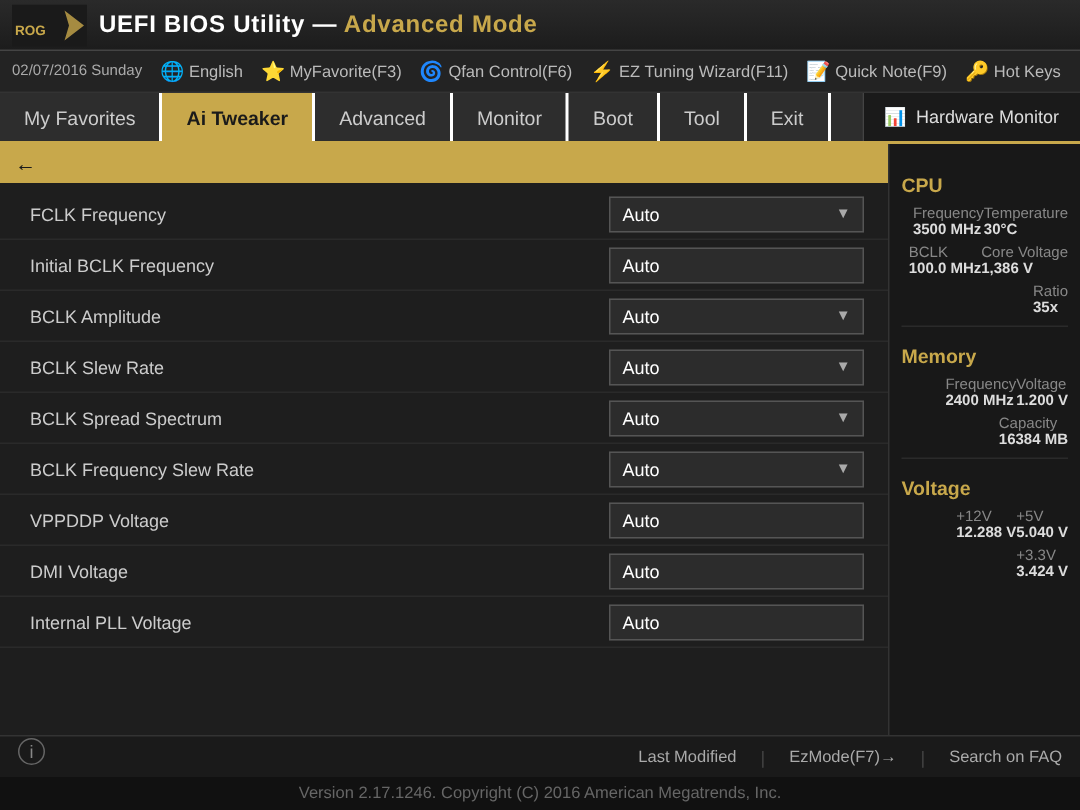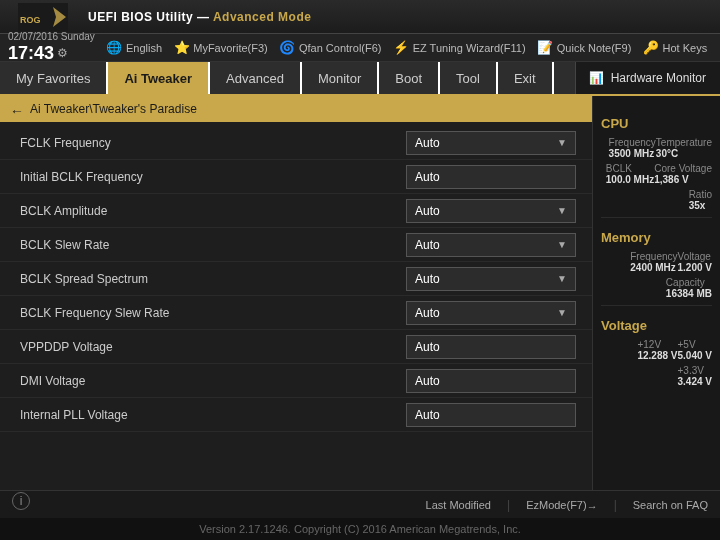--- a/index.html
+++ b/index.html
@@ -22,29 +22,27 @@
       align-items: center;
       padding: 0 8px;
       border-bottom: 1px solid #444;
     }
     #titlebar .logo {
       width: 50px;
       height: 28px;
       margin-right: 8px;
       display: flex;
       align-items: center;
-      margin-left: 10px;
     }
     #titlebar .logo svg { width: 50px; height: 28px; }
     #titlebar .title-text {
       color: #fff;
-      font-size: 12px;
+      font-size: 16px;
       font-weight: bold;
       letter-spacing: 0.5px;
-      margin-left: 12px;
     }
     #titlebar .title-mode {
       color: #c8a84b;
     }
 
     
     #infobar {
       background: #232323;
       height: 28px;
       display: flex;
@@ -287,24 +285,20 @@
     </svg>
   </div>
   <span class="title-text">
     <span>UEFI BIOS Utility — </span><span class="title-mode">Advanced Mode</span>
   </span>
 </div>
 
 <div id="infobar">
   <div class="datetime">
     <div style="font-size:10px; color:#aaa;"><span>02/07/2016</span> <span>Sunday</span></div>
-    <div style="display:flex; align-items:center; gap:3px;">
-      <span class="time">17:43</span>
-      <span class="gear">⚙</span>
-    </div>
   </div>
   <div class="info-item">
     <span class="info-icon">🌐</span>
     <span>English</span>
   </div>
   <div class="info-item">
     <span class="info-icon">⭐</span>
     <span>MyFavorite(F3)</span>
   </div>
   <div class="info-item">
@@ -338,21 +332,20 @@
     <span>Hardware Monitor</span>
   </div>
 </div>
 
 <div id="main-content">
 
   <div id="left-panel">
 
     <div id="breadcrumb">
       <span class="arrow">←</span>
-      <span>Ai Tweaker\Tweaker's Paradise</span>
     </div>
 
     <div id="settings-list">
 
       <div class="setting-row">
         <span class="setting-label">FCLK Frequency</span>
         <div class="setting-control">
           <div class="setting-select">
             <span>Auto</span>
             <span class="arrow">▼</span>

